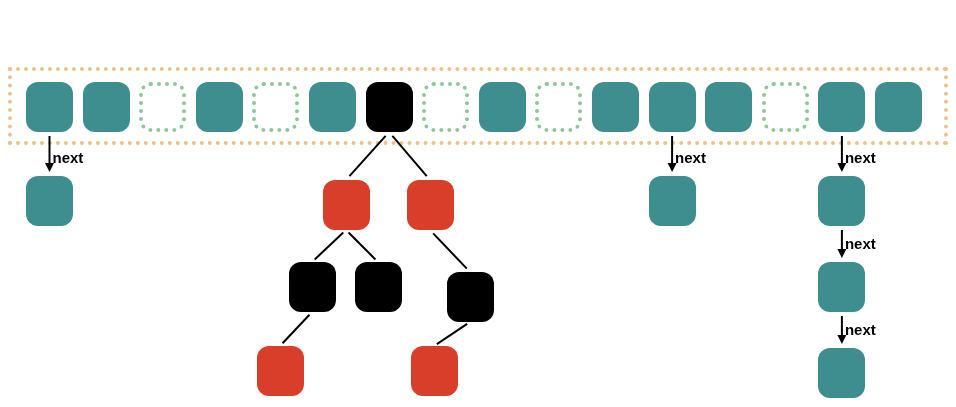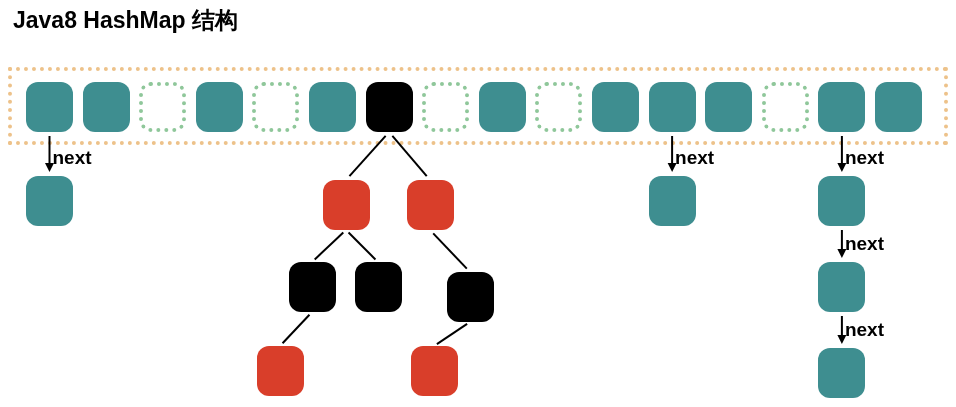--- a/index.html
+++ b/index.html
@@ -20,29 +20,28 @@
     position:absolute;width:47px;height:50px;border-radius:12px;box-sizing:border-box;
   }
   .cell.occupied{background:var(--teal,#3E8E90);}
   .cell.treeified{background:var(--black,#000);}
   .cell.empty{border:4px dotted var(--green,#8FC79A);background:transparent;}
   .node.teal{background:var(--teal,#3E8E90);}
   .node.red{background:var(--red,#D93E2A);}
   .node.black{background:var(--black,#000);}
   .overlay{position:absolute;left:0;top:0;pointer-events:none;}
   .next-label{
-    position:absolute;font-size:19px;font-weight:bold;line-height:15px;
+    position:absolute;font-size:15px;font-weight:bold;line-height:15px;
     color:var(--label-color,#000);white-space:nowrap;
   }
 </style>
 </head>
 <body>
 
 <div class="canvas" id="canvas" style="--teal: #3E8E90; --red: #D93E2A; --black: #000000; --green: #8FC79A; --array-border: #EDC28A; --title-color: #000000; --label-color: #000000; background: rgb(255, 255, 255);">
-  <h1 class="title">Java8 HashMap 结构</h1>
   <div class="array-box"></div>
   <svg class="overlay" id="overlay" width="956" height="407">
       <line x1="49.5" y1="136" x2="49.5" y2="165" stroke="#000000" stroke-width="2"></line>
       <polygon points="45,163 54,163 49.5,172" fill="#000000"></polygon>
       <line x1="672.1" y1="136" x2="672.1" y2="165" stroke="#000000" stroke-width="2"></line>
       <polygon points="667.6,163 676.6,163 672.1,172" fill="#000000"></polygon>
       <line x1="841.9" y1="136" x2="841.9" y2="165" stroke="#000000" stroke-width="2"></line>
       <polygon points="837.4,163 846.4,163 841.9,172" fill="#000000"></polygon>
       <line x1="841.9" y1="230" x2="841.9" y2="251" stroke="#000000" stroke-width="2"></line>
       <polygon points="837.4,249 846.4,249 841.9,258" fill="#000000"></polygon>

